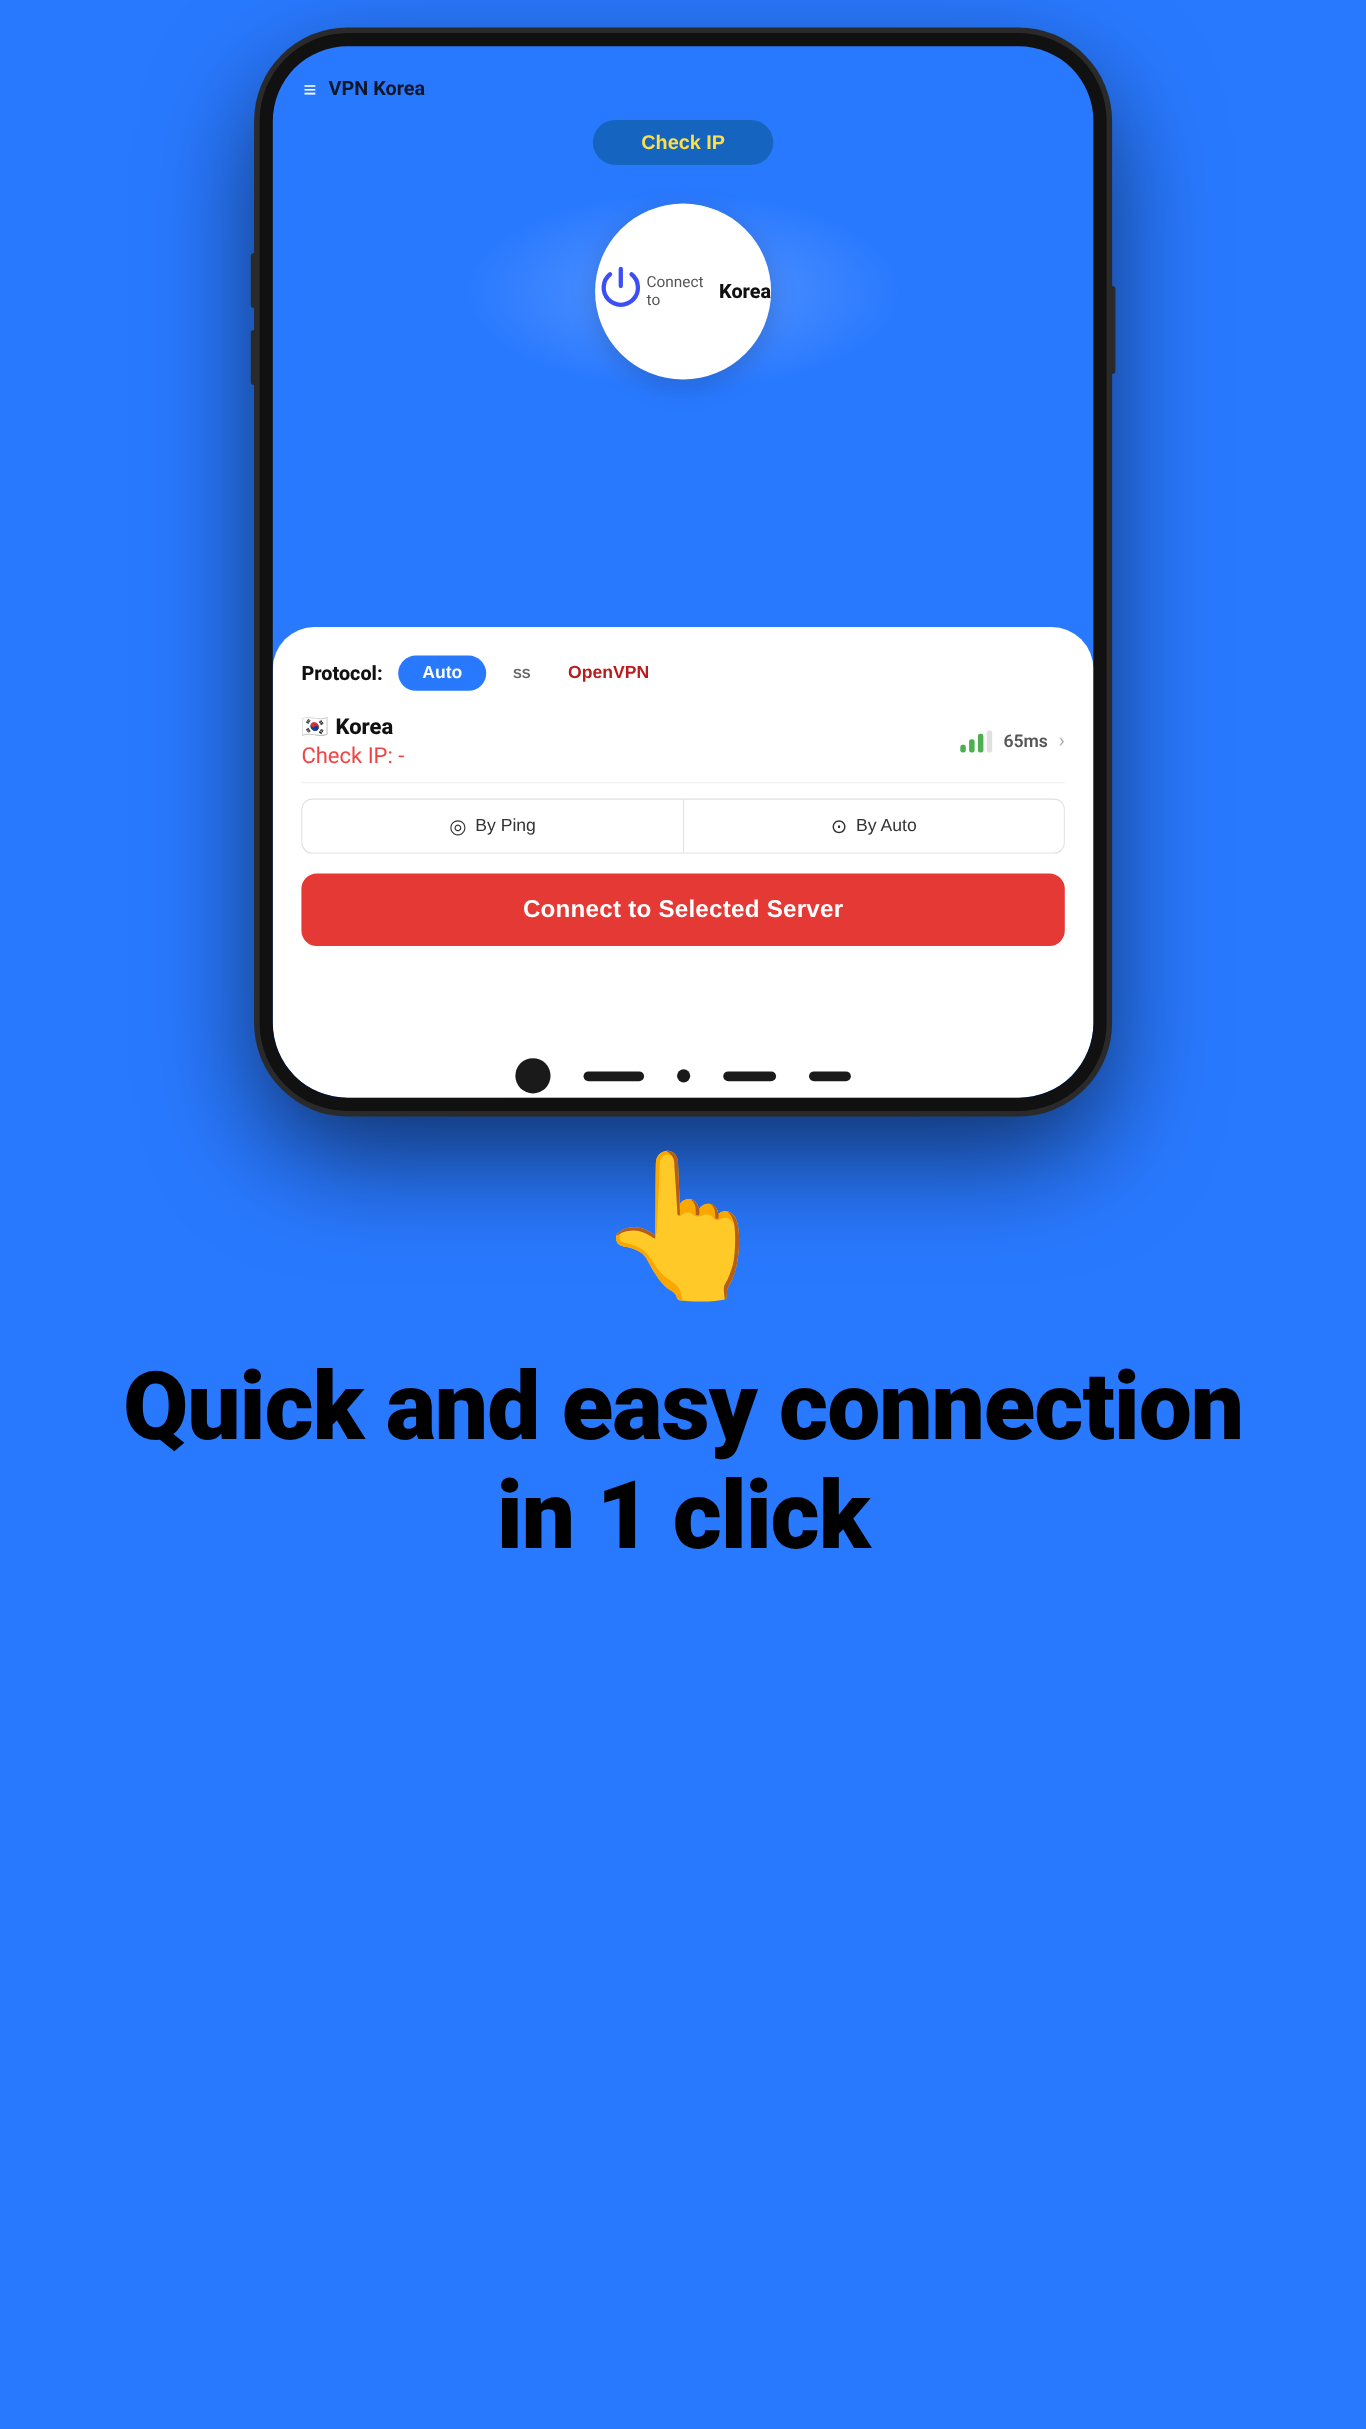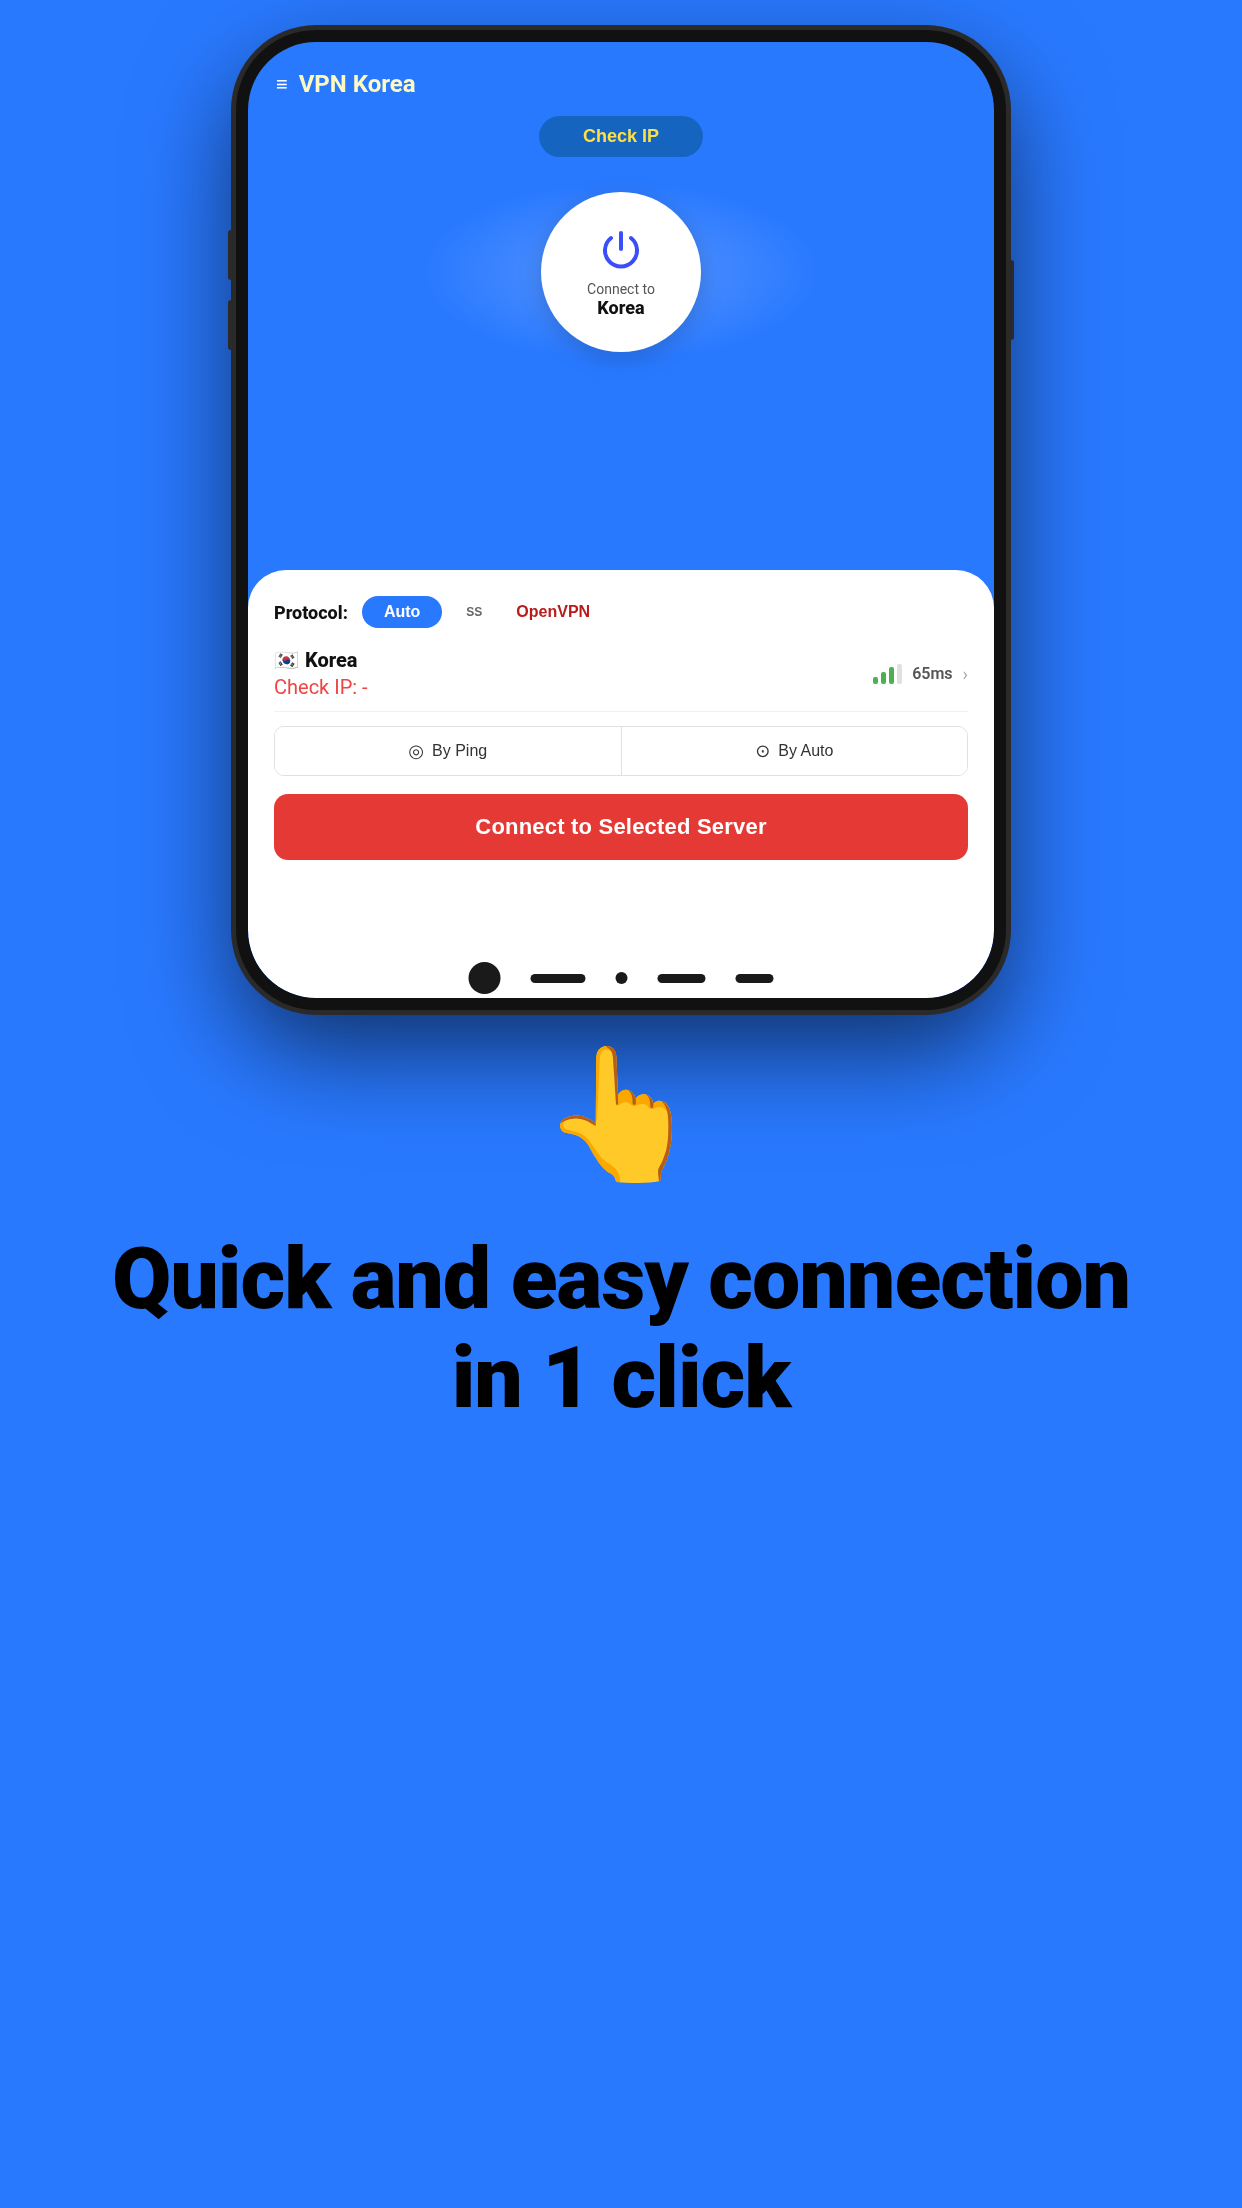--- a/index.html
+++ b/index.html
@@ -30,32 +30,32 @@
   <div style="position:absolute; top:0; left:0; width:770px; height:980px; background:#111; border-radius:80px; box-shadow: 0 0 0 5px #2a2a2a, 0 40px 100px rgba(0,0,0,0.6); overflow:visible;">
 
     <div style="position:absolute; left:-8px; top:200px; width:7px; height:50px; background:#2a2a2a; border-radius:3px 0 0 3px;"></div>
     <div style="position:absolute; left:-8px; top:270px; width:7px; height:50px; background:#2a2a2a; border-radius:3px 0 0 3px;"></div>
     <div style="position:absolute; right:-8px; top:230px; width:7px; height:80px; background:#2a2a2a; border-radius:0 3px 3px 0;"></div>
 
     <div style="position:absolute; top:12px; left:12px; right:12px; bottom:12px; border-radius:68px; background:#2979FF; overflow:hidden;">
 
       <div style="display:flex; align-items:center; padding:28px 28px 0; gap:12px;">
         <span style="color:white; font-size:20px; font-weight:700; letter-spacing:-1px; line-height:1;">≡</span>
-        <span style="color:#fef9c3; font-size:24px; font-weight:700;">VPN Korea</span>
+        <span style="color:#0f172a; font-size:18px; font-weight:700;">VPN Korea</span>
       </div>
 
       <div style="display:flex; justify-content:center; margin-top:18px;">
         <button style="background:#1565C0; color:#fde047; border:none; border-radius:22px; padding:10px 44px; font-size:18px; font-weight:600; cursor:pointer;">Check IP</button>
       </div>
 
       <div style="position:relative; display:flex; align-items:center; justify-content:center; height:210px; margin-top:10px;">
 
         <div style="position:absolute; width:400px; height:180px; background:radial-gradient(ellipse, rgba(255,255,255,0.22) 0%, rgba(255,255,255,0.08) 45%, transparent 70%); border-radius:50%;"></div>
 
-        <div style="position:relative; width:160px; height:160px; border-radius:50%; background:white; display:flex; flex-direction:column; align-items:center; justify-content:center; box-shadow:0 6px 24px rgba(0,0,0,0.18); cursor:pointer; z-index:2;">
+        <div style="position:relative; width:160px; height:160px; border-radius:50%; background:white; display:flex; flex-direction:row; align-items:center; justify-content:center; box-shadow:0 6px 24px rgba(0,0,0,0.18); cursor:pointer; z-index:2;">
 
           <svg width="48" height="48" viewBox="0 0 48 48" fill="none" style="margin-bottom:6px;">
             <path d="M24 6 L24 22" stroke="#3b4ef8" stroke-width="4" stroke-linecap="round"></path>
             <path d="M14 11 A16 16 0 1 0 34 11" stroke="#3b4ef8" stroke-width="4" fill="none" stroke-linecap="round"></path>
           </svg>
           <span style="font-size:14px; color:#555; font-weight:400;">Connect to</span>
           <span style="font-size:18px; color:#111; font-weight:800;">Korea</span>
         </div>
       </div>
 

